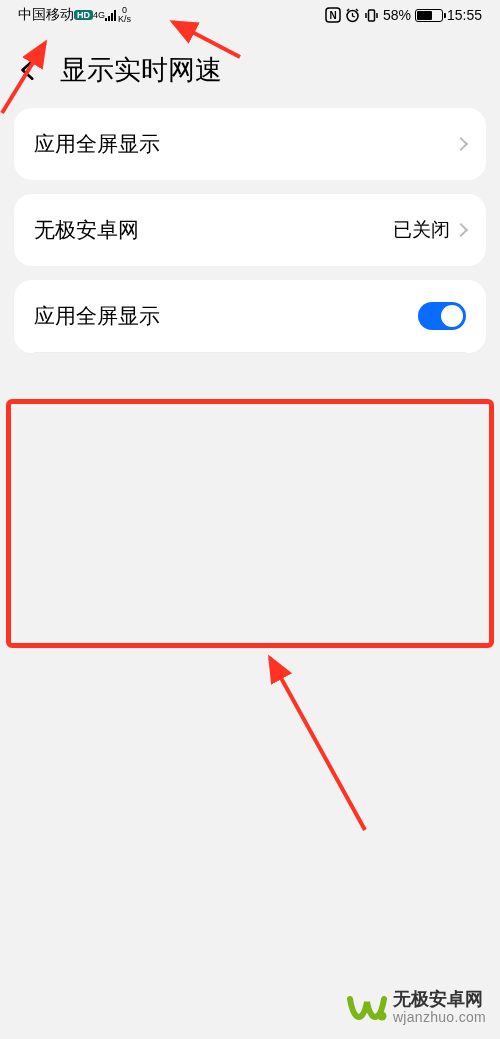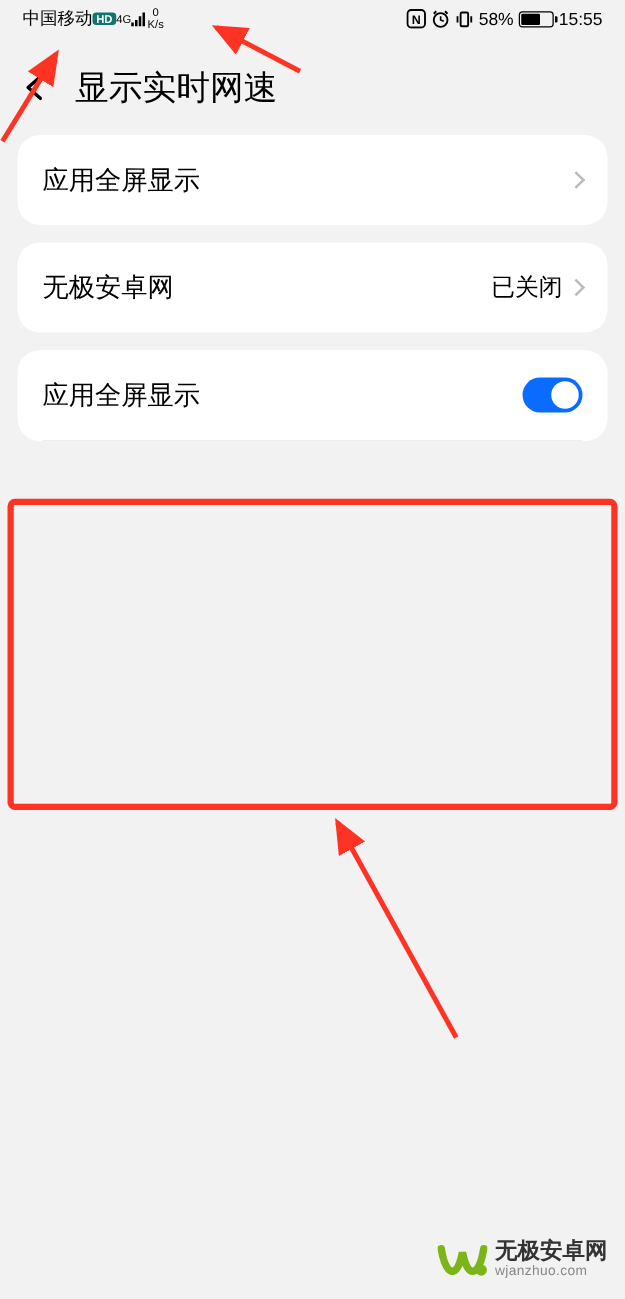--- a/index.html
+++ b/index.html
@@ -133,21 +133,21 @@
       right: 14px;
       display: flex;
       align-items: center;
       gap: 6px;
     }
     .wm-logo {
       width: 40px; height: 40px;
     }
     .wm-text { line-height: 1.15; }
     .wm-cn { font-size: 18px; font-weight: 600; color: #333; }
-    .wm-en { font-size: 11px; color: #888; letter-spacing: 0.3px; }
+    .wm-en { font-size: 14px; color: #888; letter-spacing: 0.3px; }
     .signal-bars { display:inline-flex; align-items:flex-end; gap:1px; height:12px; }
     .signal-bars span { width:2px; background:#000; }
   </style>
 </head>
 <body>
 
 <div class="status-bar">
   <div class="status-left">
     <span>中国移动</span>
     <span class="hd-badge">HD</span>

